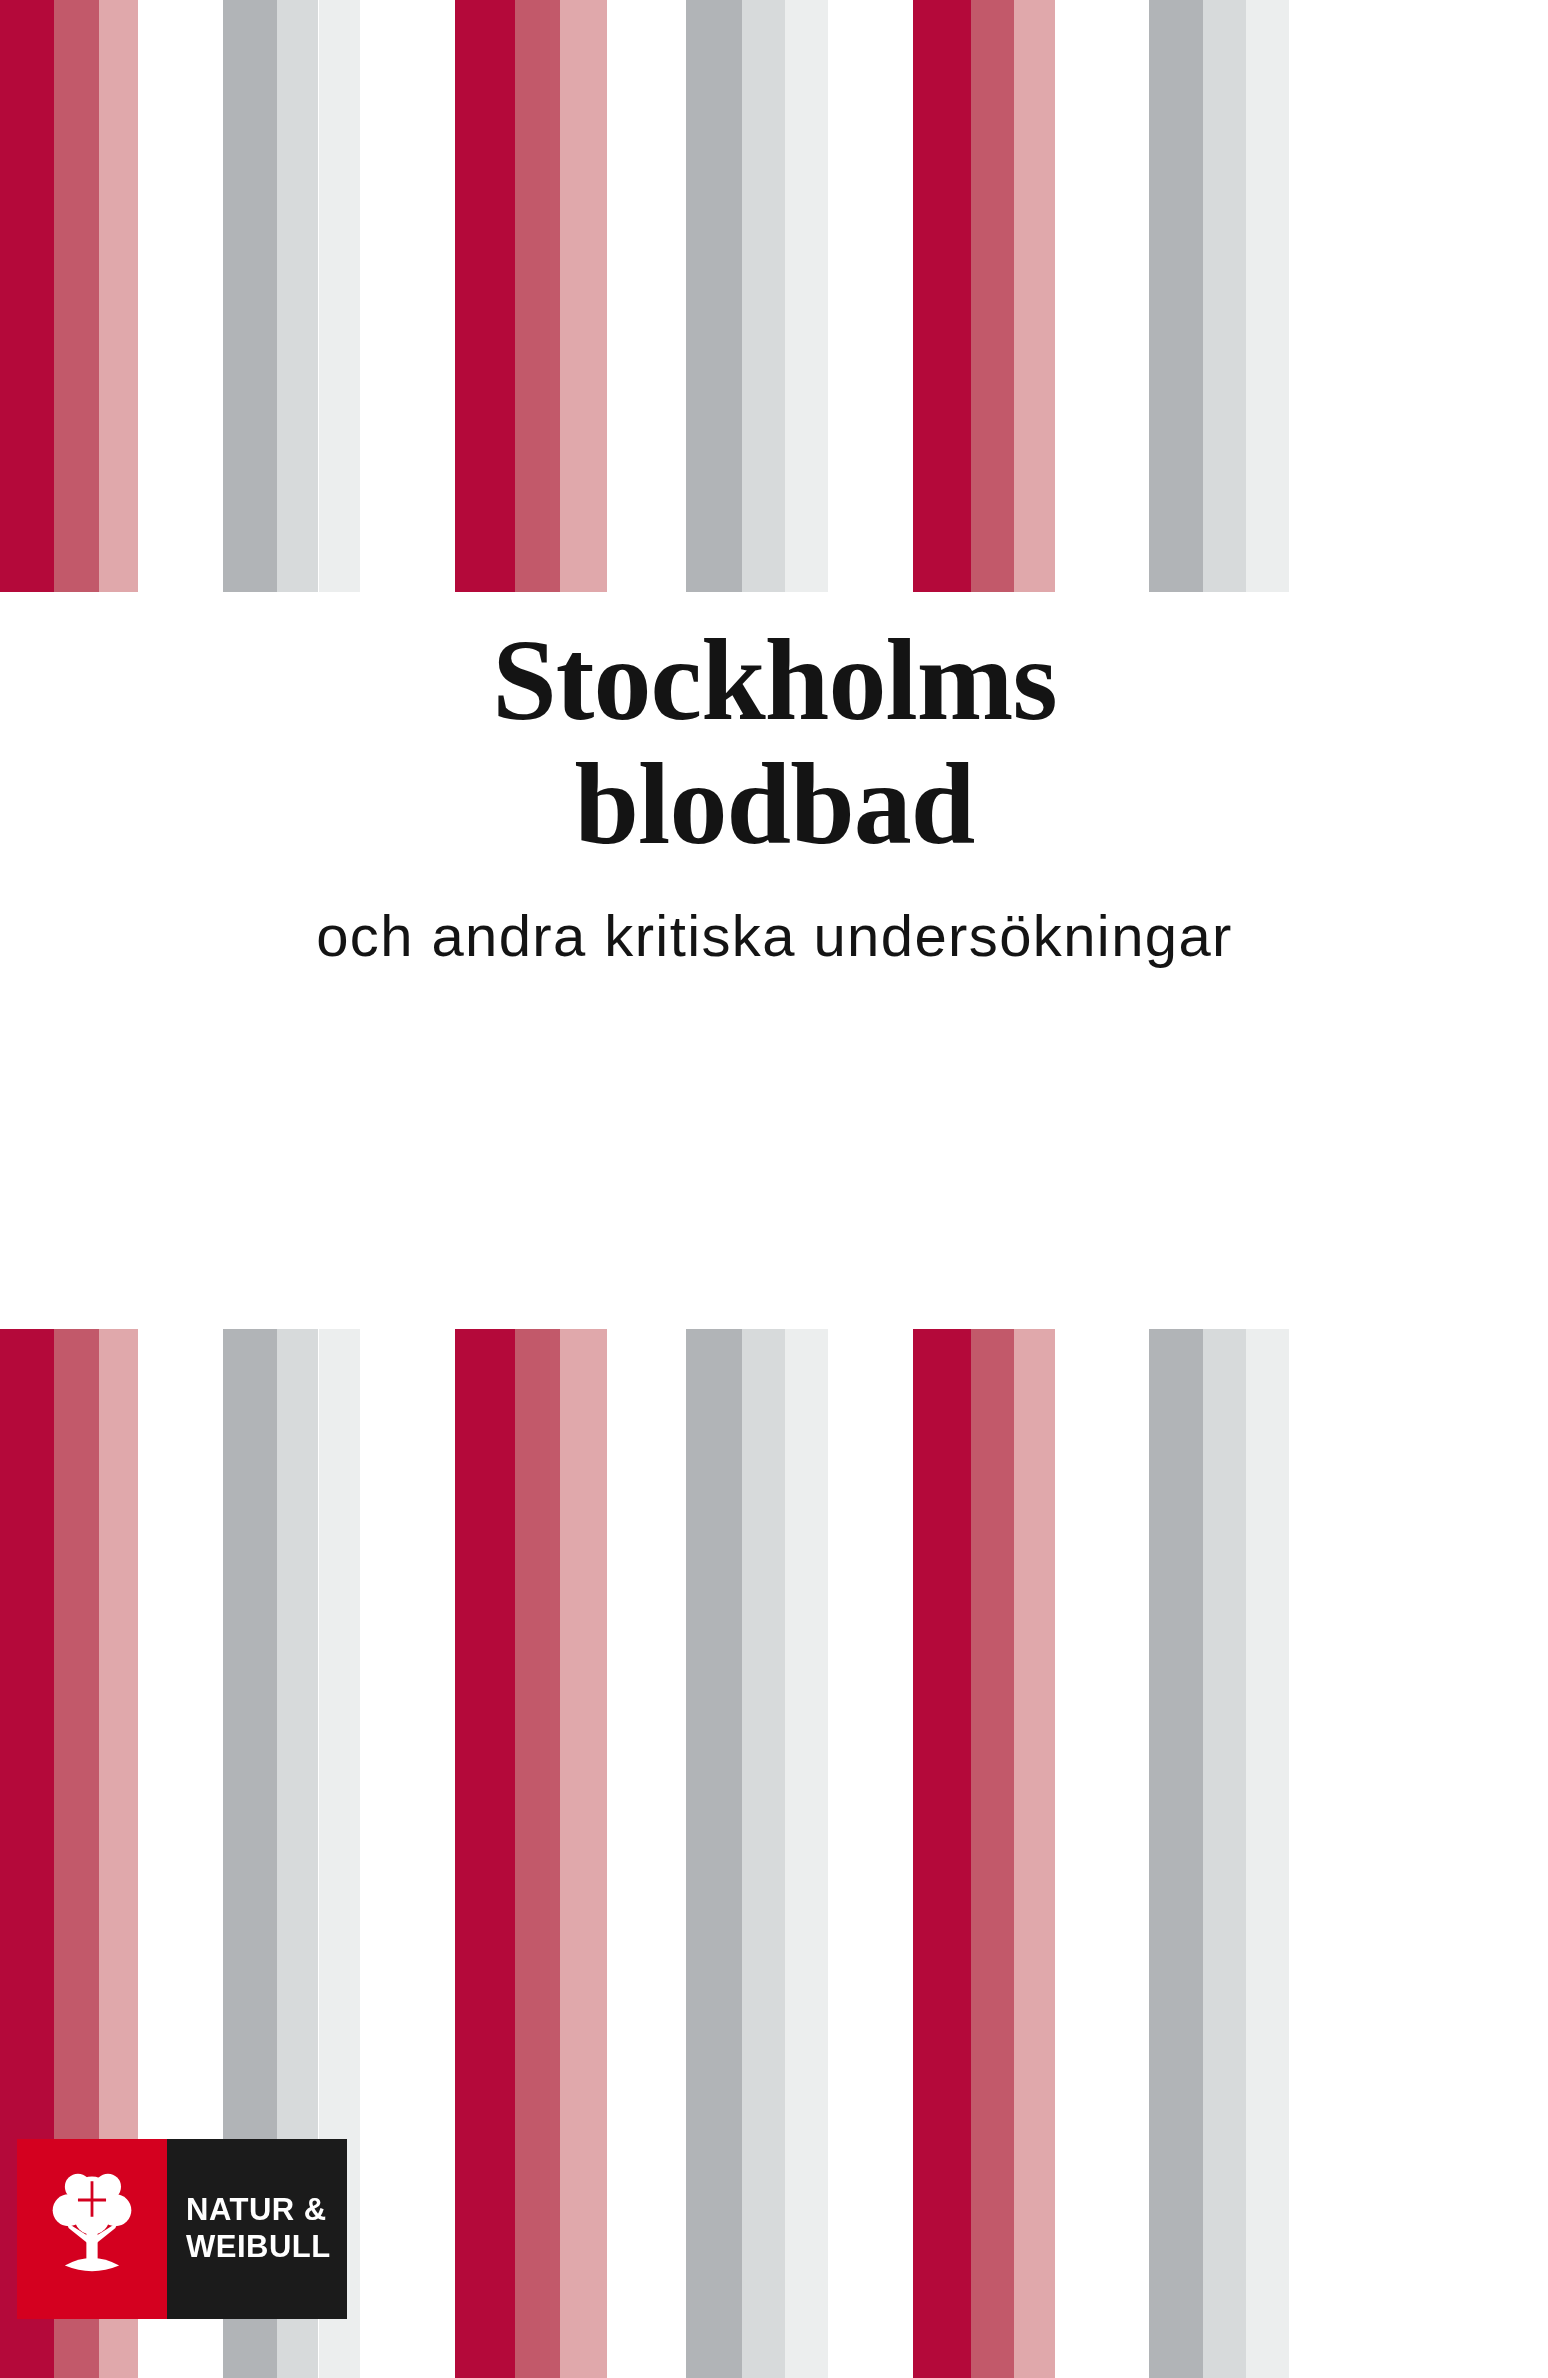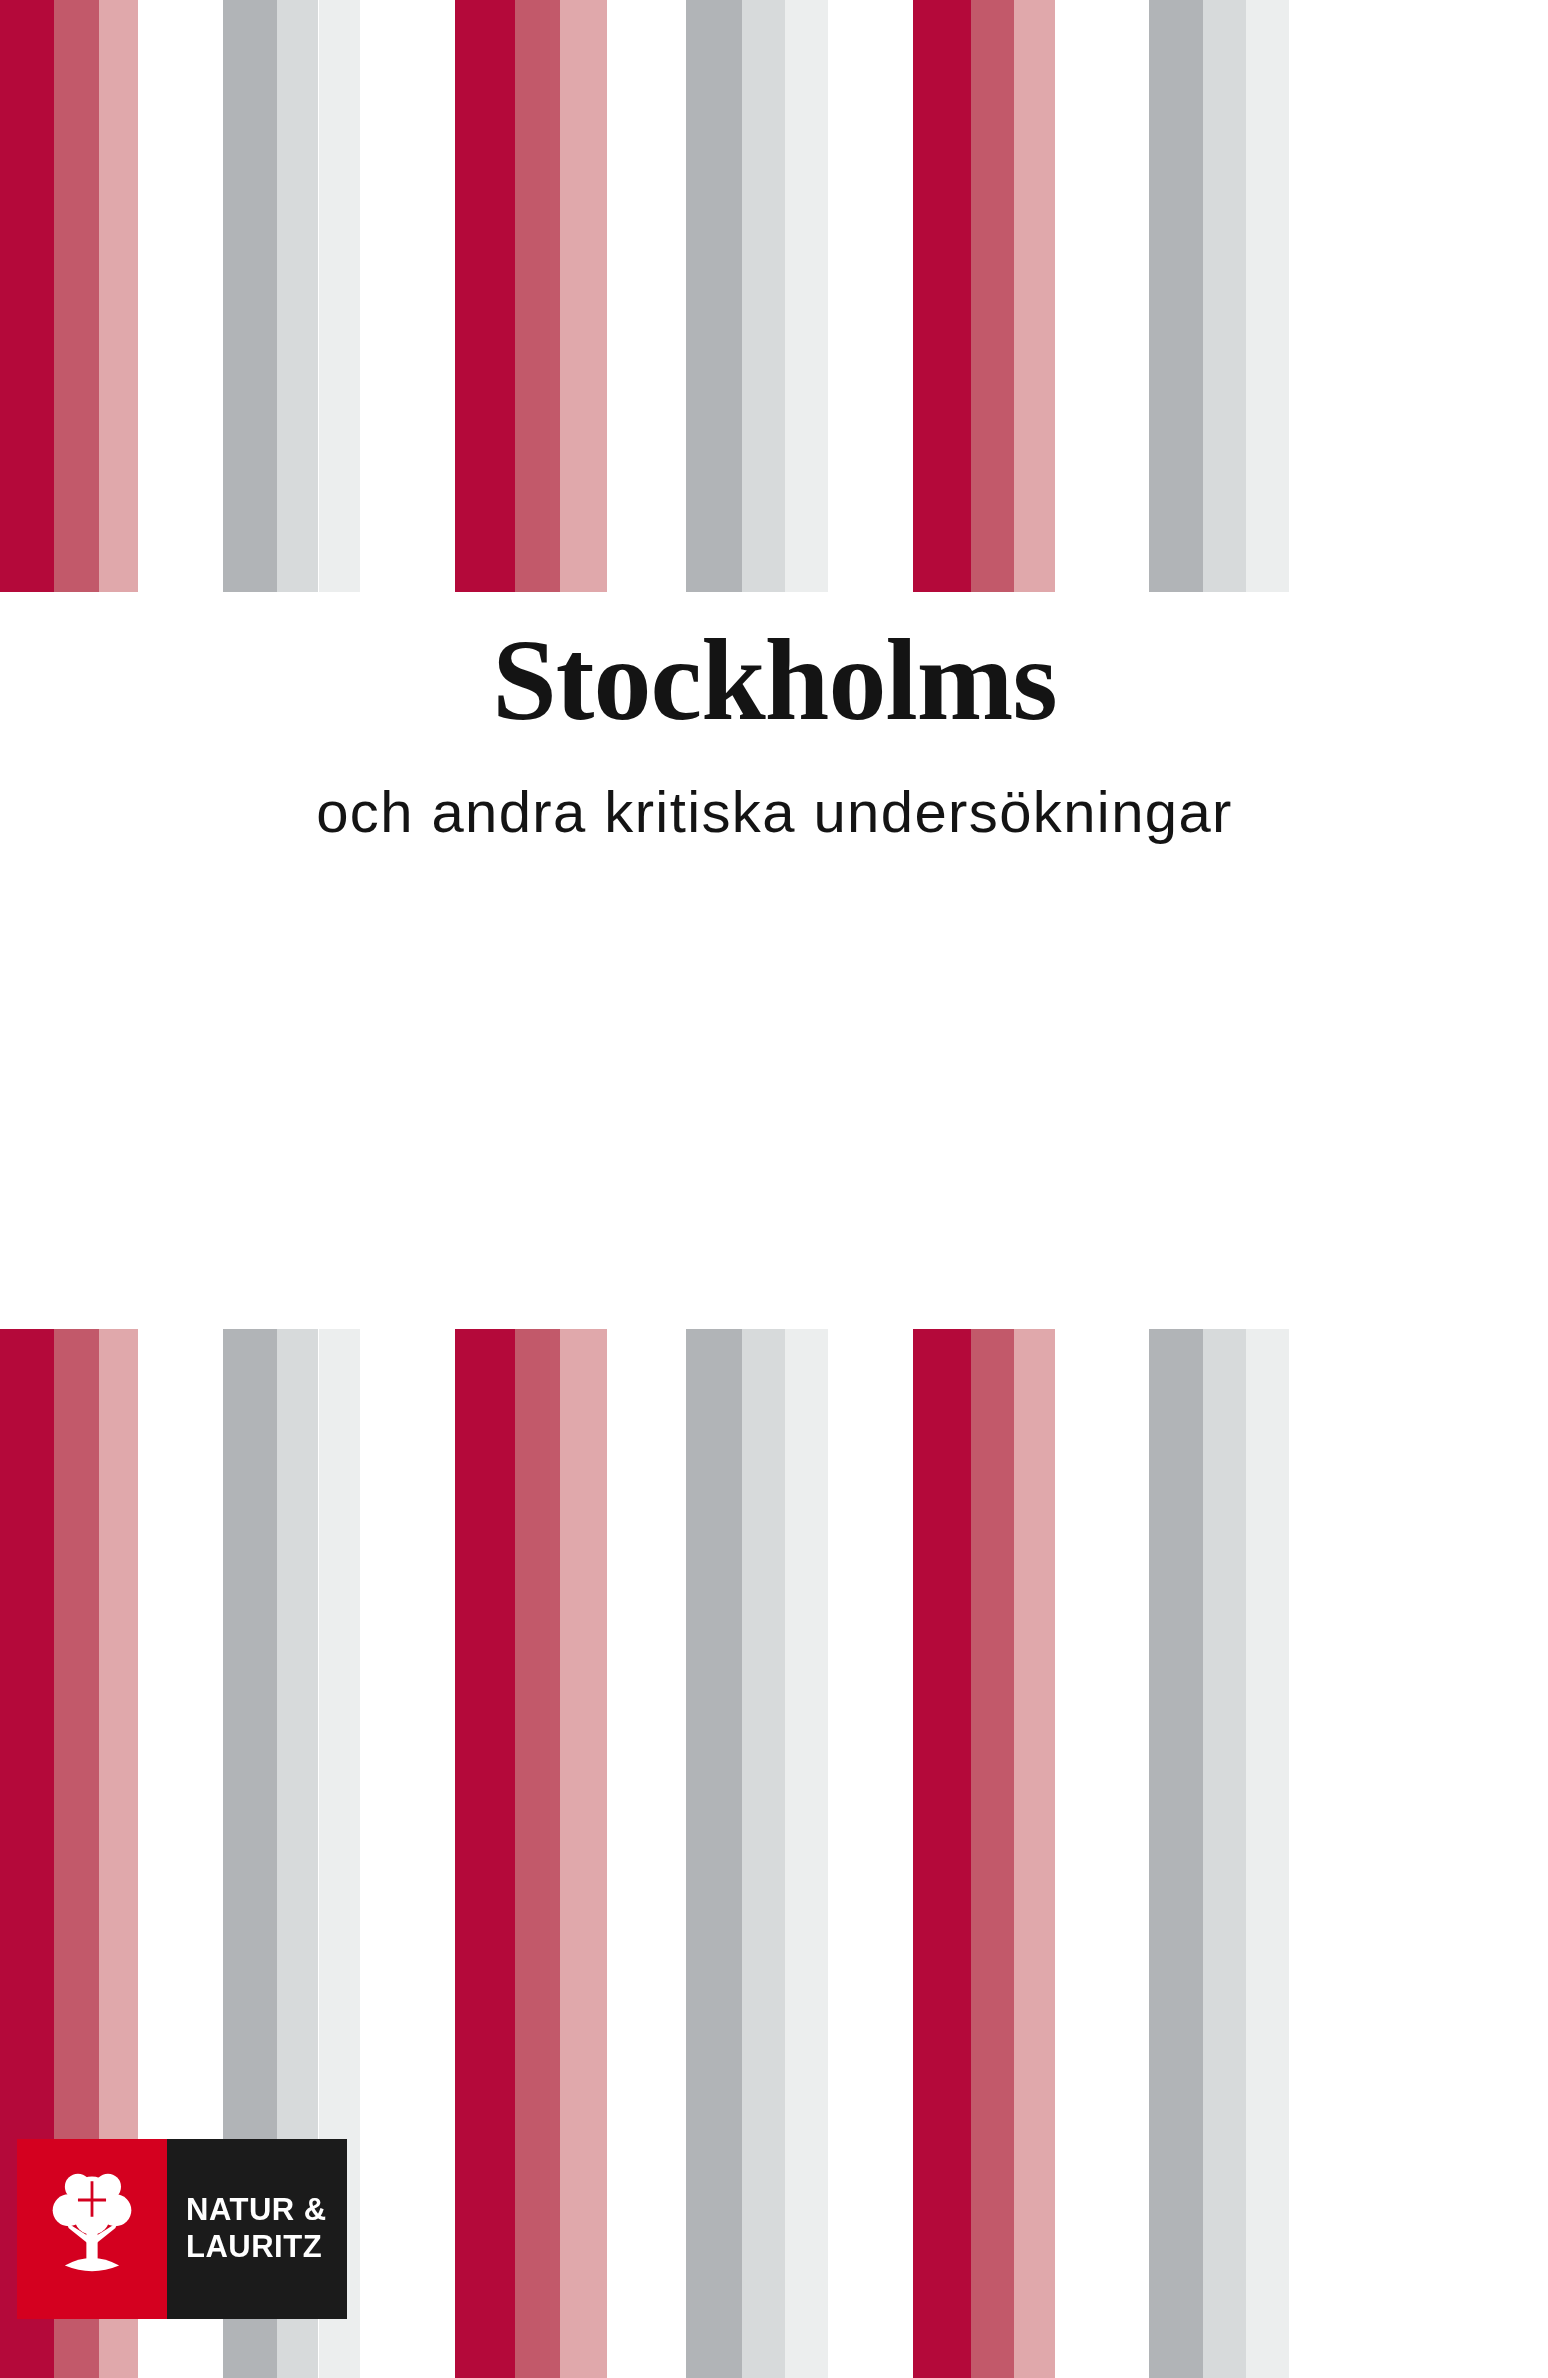--- a/index.html
+++ b/index.html
@@ -134,20 +134,21 @@
       <div class="stripe" style="left: 1246px; width: 43px; background: rgb(236, 238, 238);"></div>
       <div class="stripe" style="left: 1289px; width: 81px; background: rgb(255, 255, 255);"></div>
       <div class="stripe" style="left: 1370px; width: 58px; background: rgb(180, 9, 58);"></div>
       <div class="stripe" style="left: 1428px; width: 45px; background: rgb(194, 89, 106);"></div>
       <div class="stripe" style="left: 1473px; width: 43px; background: rgb(224, 168, 171);"></div>
       <div class="stripe" style="left: 1516px; width: 33px; background: rgb(255, 255, 255);"></div>
     </div>
 
   <div class="title-block">
     <div class="title-line">Stockholms</div>
+    <div class="title-line">blodbad</div>
     <div class="subtitle">och andra kritiska undersökningar</div>
   </div>
 
   <div class="stripe-band" id="band-bottom">
       <div class="stripe" style="left: 0px; width: 54px; background: rgb(180, 9, 58);"></div>
       <div class="stripe" style="left: 54px; width: 45px; background: rgb(194, 89, 106);"></div>
       <div class="stripe" style="left: 99px; width: 39px; background: rgb(224, 168, 171);"></div>
       <div class="stripe" style="left: 139px; width: 84px; background: rgb(255, 255, 255);"></div>
       <div class="stripe" style="left: 223px; width: 54px; background: rgb(177, 180, 183);"></div>
       <div class="stripe" style="left: 277px; width: 41px; background: rgb(215, 218, 219);"></div>
@@ -191,18 +192,18 @@
           <path d="M26 104 Q55 88 84 104 Q55 116 26 104 Z"></path>
         </g>
         <g stroke="#d4001f" stroke-width="3" fill="none">
           <line x1="55" y1="14" x2="55" y2="52"></line>
           <line x1="40" y1="34" x2="70" y2="34"></line>
         </g>
       </svg>
     </div>
     <div class="logo-text">
       <span>NATUR &amp;</span>
-      <span>LAURITZ</span>
+      <span>WEIBULL</span>
     </div>
   </div>
 
 </div>
 
 
 </body></html>

